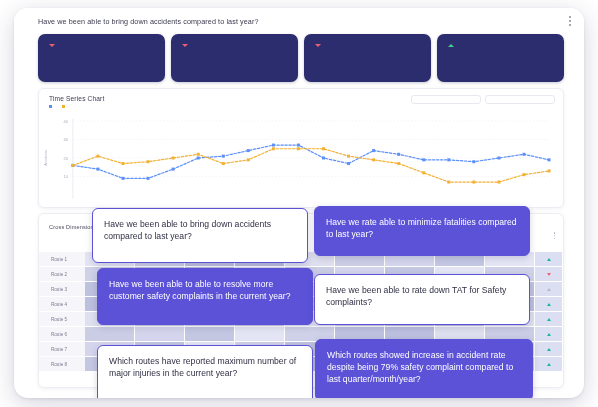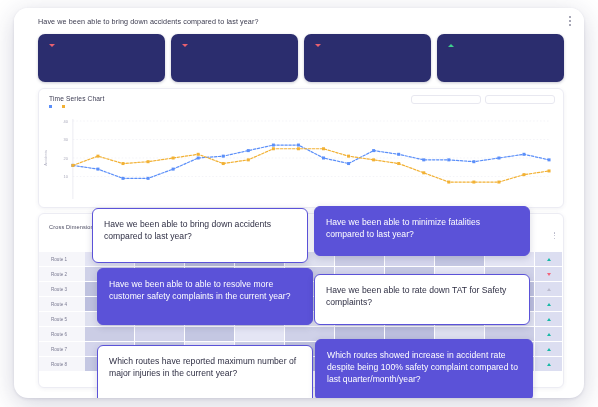--- a/index.html
+++ b/index.html
@@ -453,19 +453,19 @@
             <div class="cell" style="background:#bfc2e0;opacity:0.91"></div>
             <div class="cell last" style="background:#dcdef1">
               <span class="trend up"></span>
             </div>
           </div>
         </div>
     </div>
   </div>
 
   <div class="bubble light" id="b1">Have we been able to bring down accidents compared to last year?</div>
-  <div class="bubble solid" id="b2">Have we been able to minimize fatalities compared to last year?</div>
+  <div class="bubble solid" id="b2">Have we rate able to minimize fatalities compared to last year?</div>
   <div class="bubble solid" id="b3">Have we been able to able to resolve more customer safety complaints in the current year?</div>
   <div class="bubble light" id="b4">Have we been able to rate down TAT for Safety complaints?</div>
   <div class="bubble light" id="b5">Which routes have reported maximum number of major injuries in the current year?</div>
-  <div class="bubble solid" id="b6">Which routes showed increase in accident rate despite being 100% safety complaint compared to last quarter/month/year?</div>
+  <div class="bubble solid" id="b6">Which routes showed increase in accident rate despite being 79% safety complaint compared to last quarter/month/year?</div>
 
 </div>
 
 </body></html>

